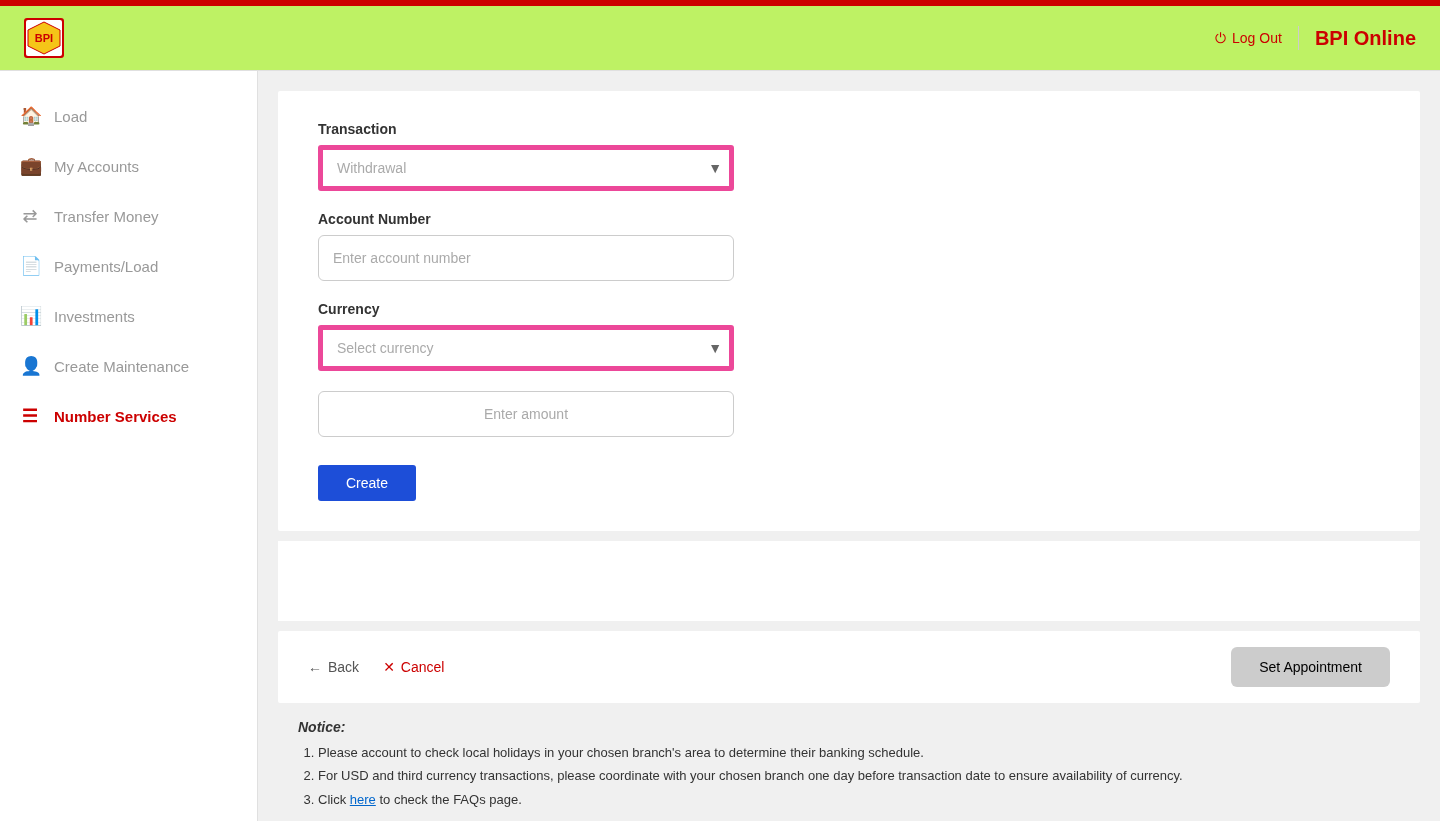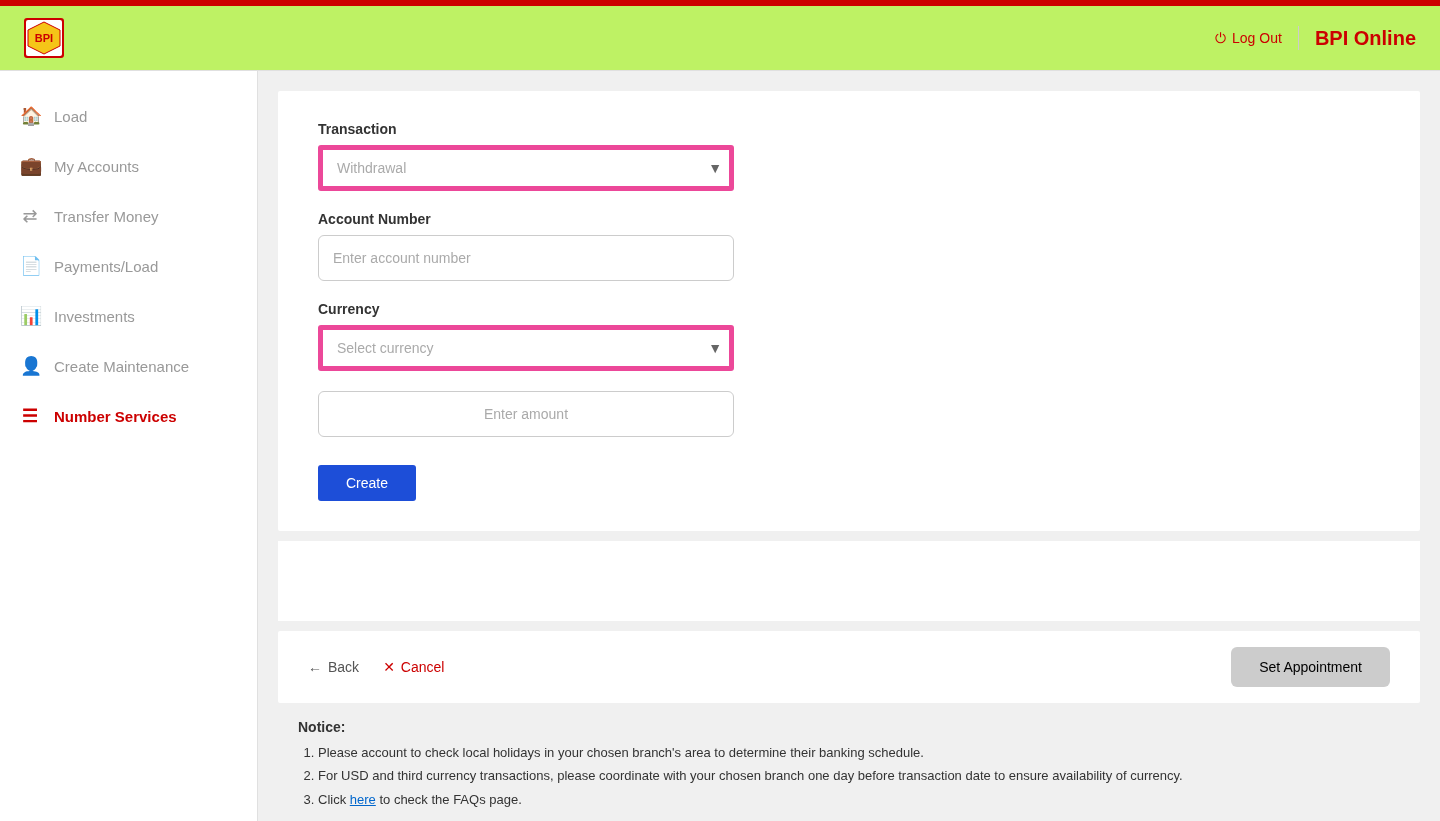--- a/index.html
+++ b/index.html
@@ -219,20 +219,21 @@
       color: #333;
     }
     .notice-section ol {
       margin-left: 20px;
       margin-top: 6px;
       line-height: 1.8;
     }
     .notice-label {
       font-weight: bold;
       font-size: 14px;
+      font-style: italic;
     }
     .notice-link {
       color: #0066cc;
       text-decoration: underline;
       cursor: pointer;
     }
   </style>
 </head>
 <body>
 

